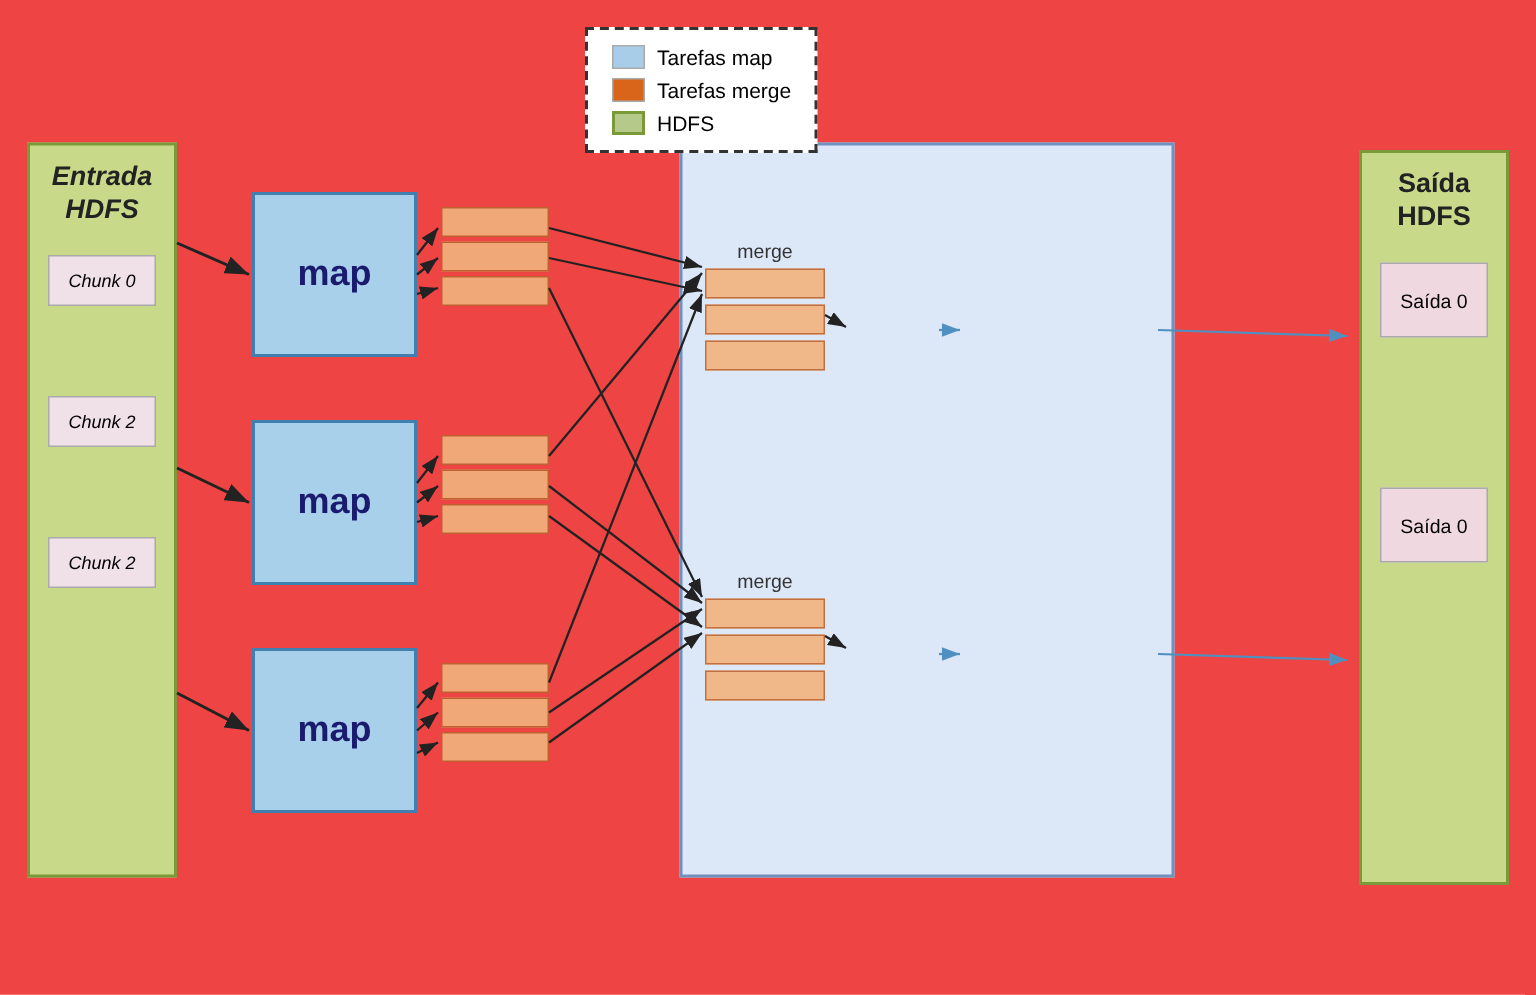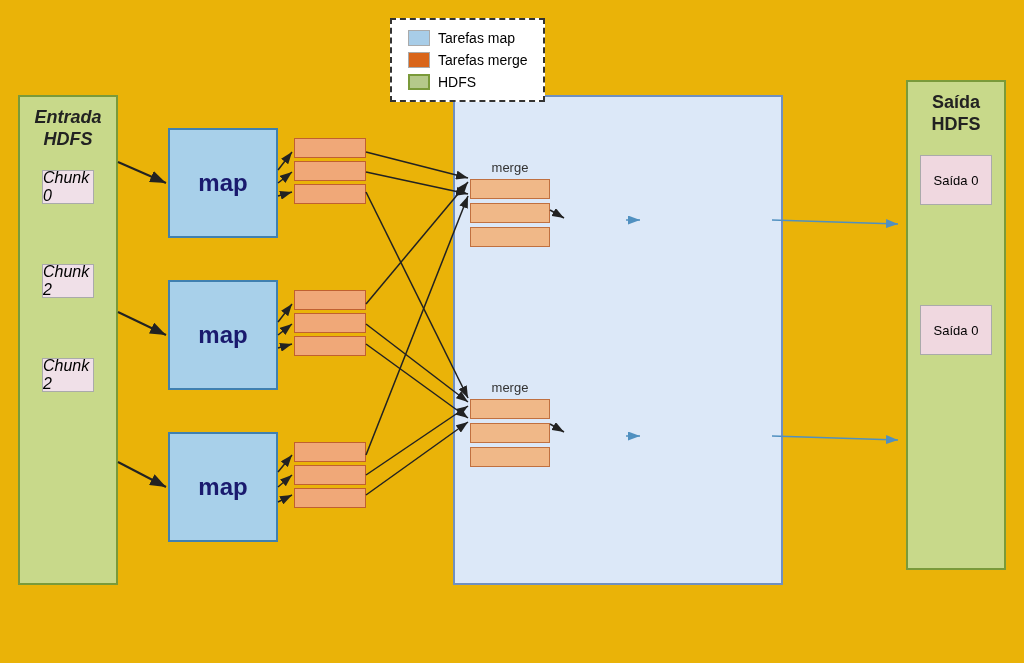--- a/index.html
+++ b/index.html
@@ -9,21 +9,21 @@
       width: 1024px;
       height: 663px;
       position: relative;
       overflow: hidden;
     }
 
     .diagram-container {
       position: relative;
       width: 1024px;
       height: 663px;
-      background: #eab308;
+      background: #ef4444;
     }
 
     
     .legend {
       position: absolute;
       top: 18px;
       left: 390px;
       border: 2.5px dashed #333;
       padding: 10px 16px;
       background: white;
@@ -65,26 +65,26 @@
       font-size: 18px;
       font-weight: bold;
       text-align: center;
       color: #222;
       line-height: 1.2;
       margin-bottom: 20px;
     }
     .chunk-box {
       background: #f0e0e8;
       border: 1.5px solid #aaa;
-      width: 52px;
+      width: 72px;
       height: 34px;
       display: flex;
       align-items: center;
       justify-content: center;
-      font-size: 16px;
+      font-size: 12px;
       margin-bottom: 60px;
     }
 
     
     .map-area {
       position: absolute;
       left: 128px;
       top: 95px;
       width: 320px;
       height: 490px;
@@ -147,21 +147,21 @@
       justify-content: center;
       font-size: 22px;
       font-weight: bold;
       color: white;
     }
 
     
     .saida-panel {
       position: absolute;
       right: 18px;
-      top: 80px;
+      top: 100px;
       width: 100px;
       height: 490px;
       background: #c8d98a;
       border: 2.5px solid #7a9a3a;
       display: flex;
       flex-direction: column;
       align-items: center;
       padding-top: 10px;
     }
     .saida-title {

